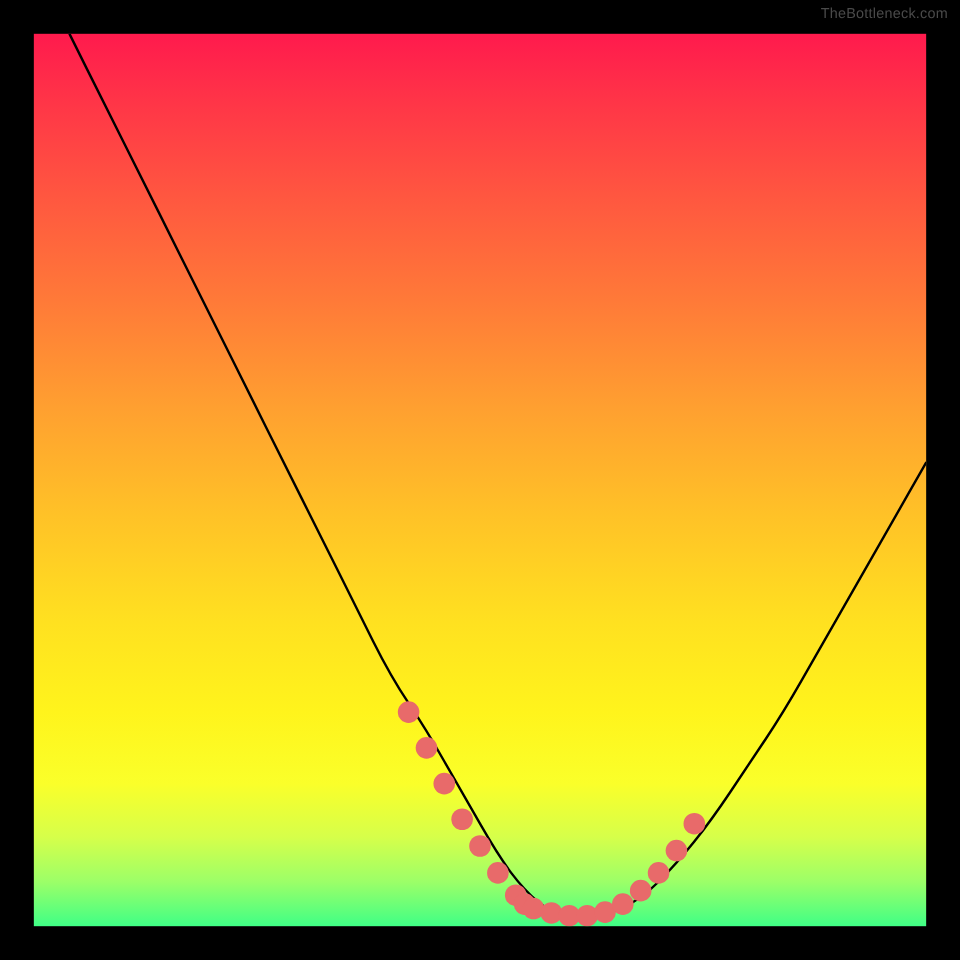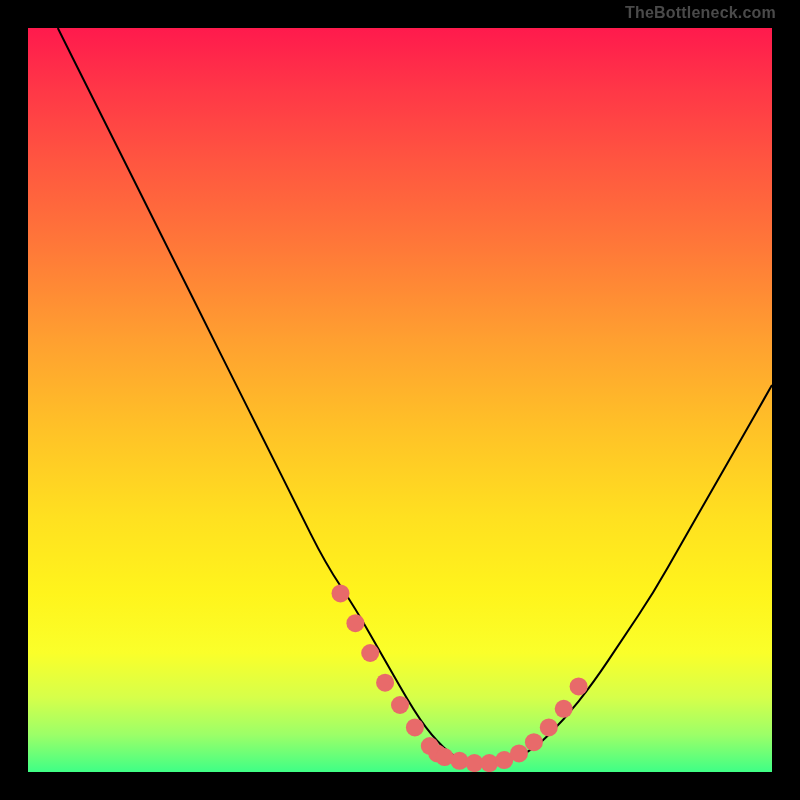--- a/index.html
+++ b/index.html
@@ -42,24 +42,24 @@
       #fff41c 76%,
       #faff2a 84%,
       #d6ff4a 90%,
       #9cff68 95%,
       #3fff86 100%
     );
   }
   .watermark {
     position: absolute;
     top: 4px;
-    right: 24px;
+    right: 10px;
     color: #4a4a4a;
-    font-size: 16px;
-    font-weight: 700;
+    font-size: 12px;
+    font-weight: 400;
     letter-spacing: 0.2px;
     user-select: none;
   }
   svg.curve {
     position: absolute;
     inset: 0;
   }
   .curve-path {
     fill: none;
     stroke: #000;

